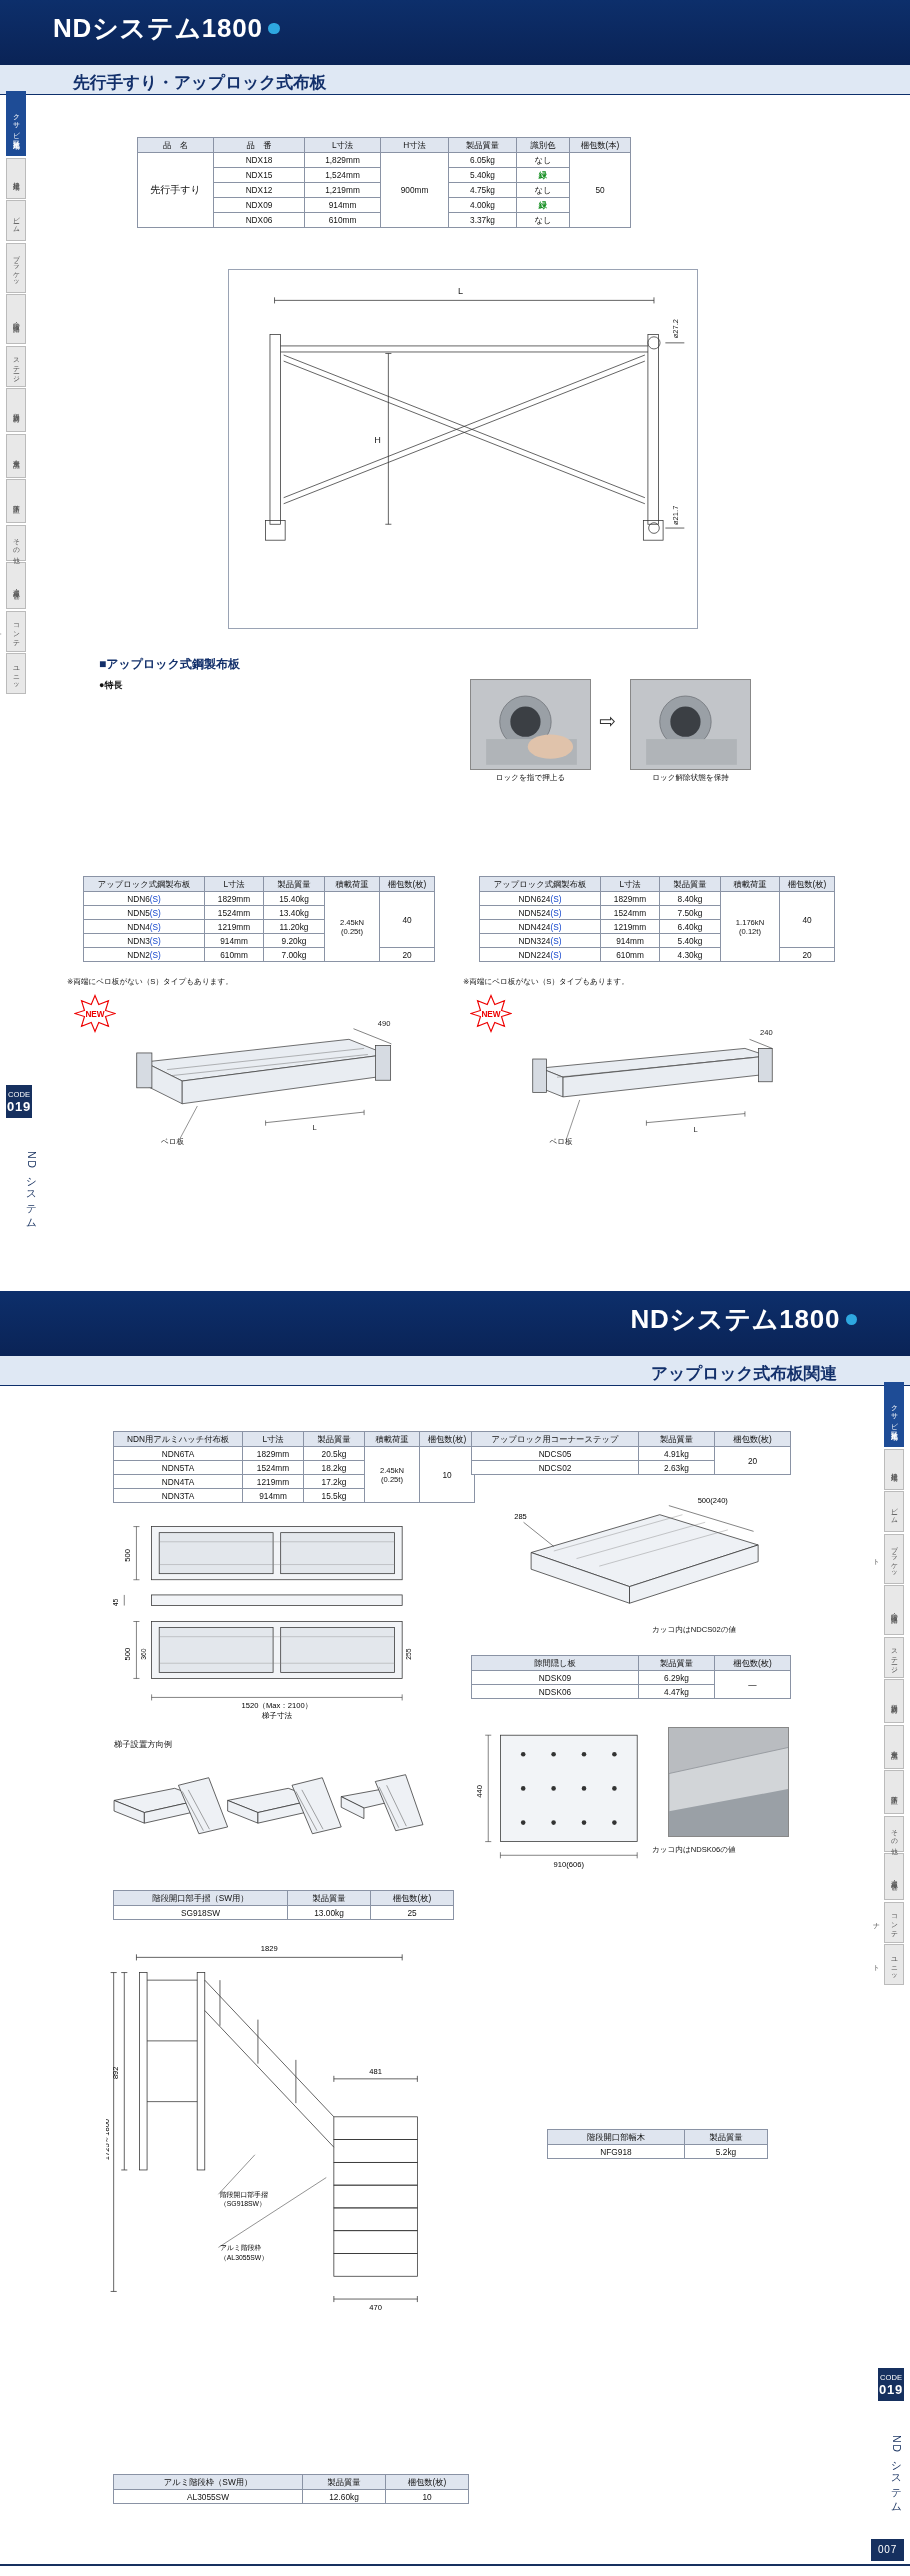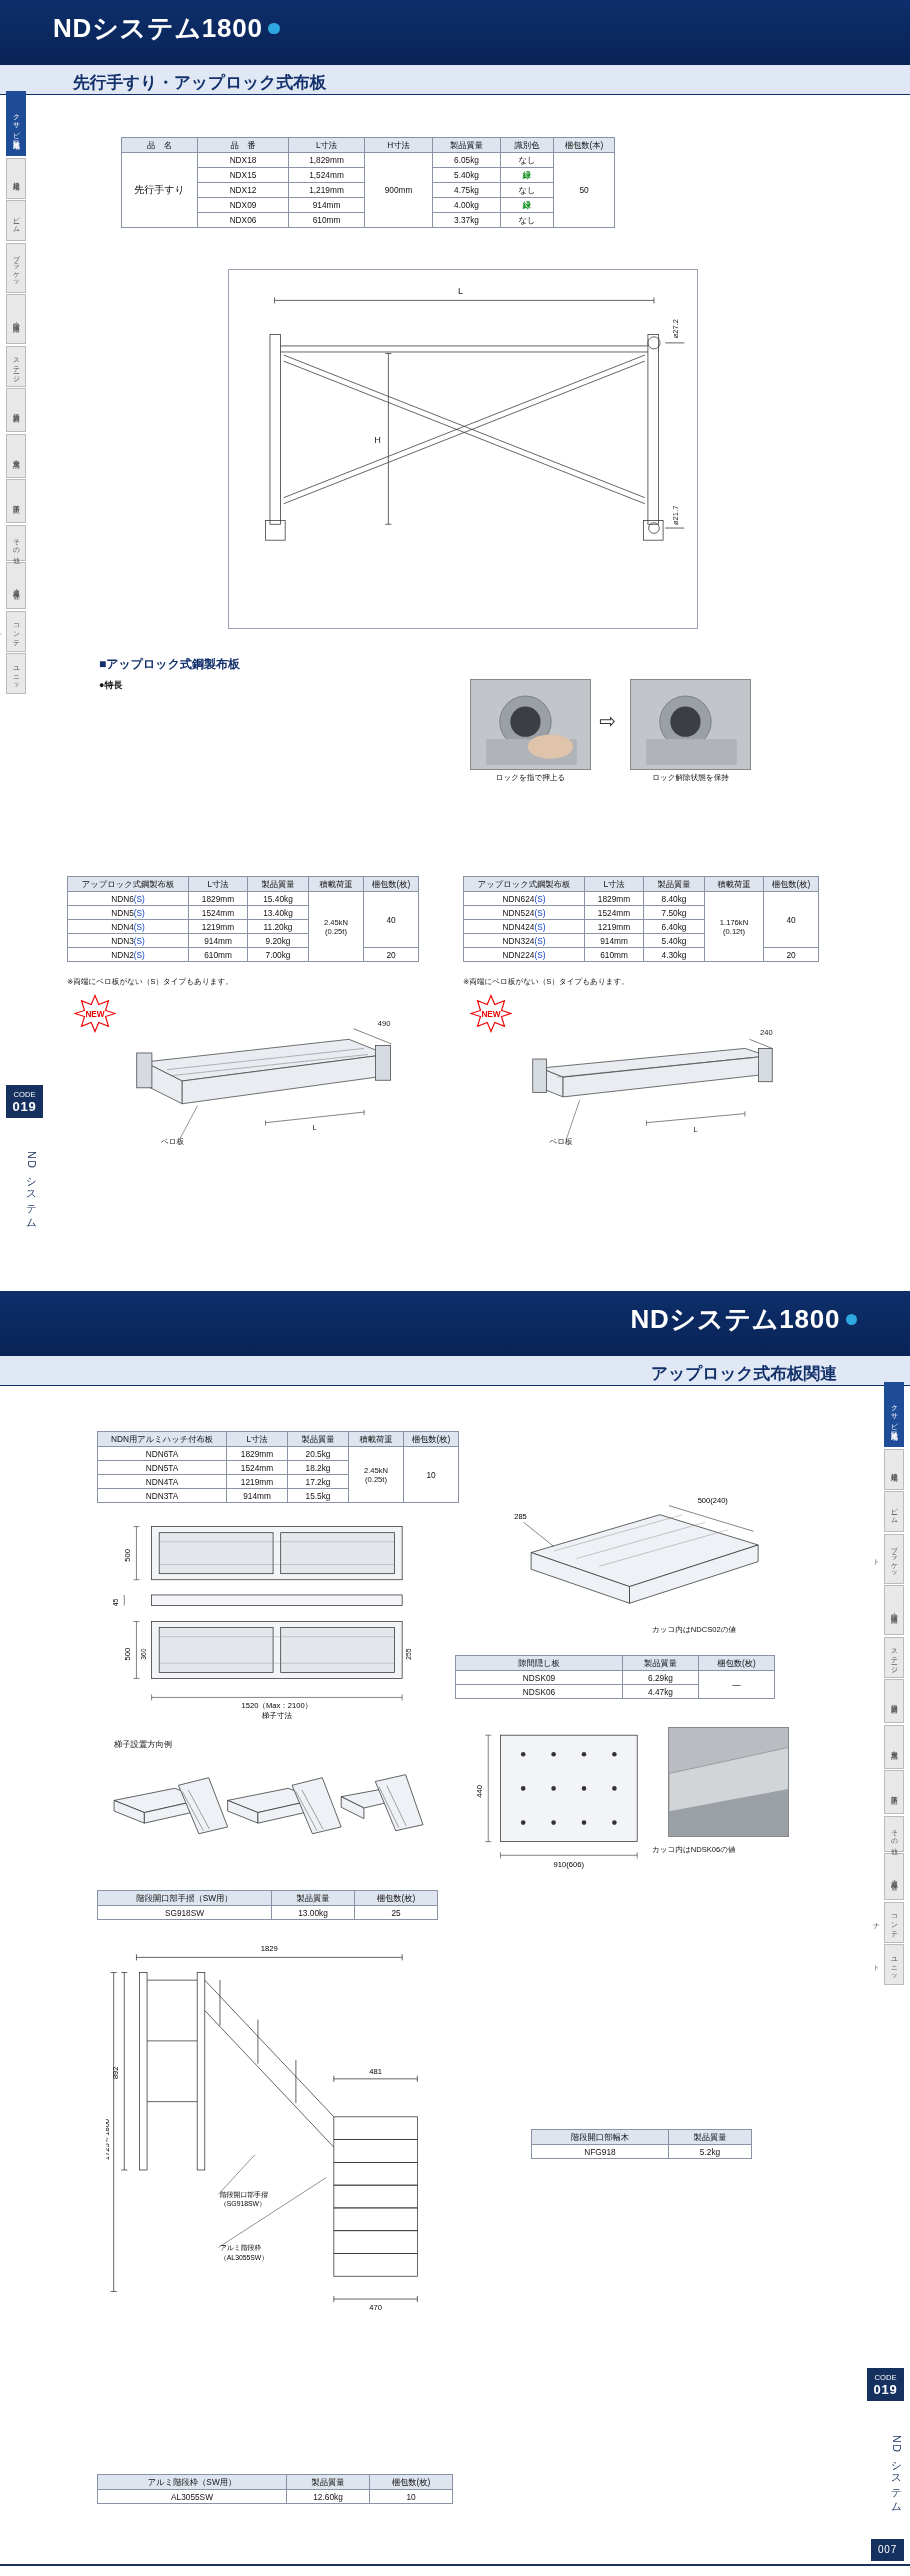--- a/index.html
+++ b/index.html
@@ -34,34 +34,34 @@
   .subhdr-right { left:auto; right:73px; }
   
   .tabcol { position:absolute; width:20px; top:91px; }
   .tab {
     width:20px; background:#e8e8e8; border:0.8px solid #bbb; margin-bottom:1.5px;
     color:#555; font-size:6.8px; text-align:center; padding:3px 0;
     writing-mode:vertical-rl; letter-spacing:0.8px; line-height:18px;
   }
   .tab.active { background:#1e4c96; color:#fff; border-color:#1e4c96; }
   .codebox {
-    position:absolute; width:37px; background:#16305f; color:#fff;
+    position:absolute; width:26px; background:#16305f; color:#fff;
     text-align:center; padding:4.6px 0; font-size:7.6px;
   }
   .codebox .num { font-size:13px; font-weight:bold; letter-spacing:0.8px;text-align:center;}
   .sysname {
     position:absolute; width:33px; color:#16305f; font-size:10.6px;
     writing-mode:vertical-rl; text-align:center; letter-spacing:1.5px;
   }
   .pagenum {
     position:absolute; width:33px; background:#16305f; color:#fff;
     text-align:center; font-size:10px; padding:5.3px 0; letter-spacing:0.8px;
   }
   
-  table.spec { border-collapse:collapse; font-size:8.3px; }
+  table.spec { border-collapse:collapse; font-size:8.3px;margin-left:16px; }
   table.spec th, table.spec td {
     border:0.8px solid #8a93a5; padding:1.5px 3px; text-align:center;
     background:#fff; white-space:nowrap;
   }
   table.spec th { background:#dfe5ef; font-weight:normal; }
   .green { color:#0a8a18; font-weight:bold; }
   .red { color:#d11; }
   .blue { color:#1144cc; }
   .secttl { font-size:12px; font-weight:bold; color:#13306b; }
   .bullet { font-size:9px; }
@@ -492,20 +492,40 @@
         <line x1="100" y1="48" x2="128" y2="100"></line>
           <line x1="108" y1="46" x2="136" y2="98"></line>
         <line x1="250" y1="48" x2="278" y2="100"></line>
           <line x1="258" y1="46" x2="286" y2="98"></line>
         <line x1="360" y1="42" x2="386" y2="96"></line>
           <line x1="370" y1="40" x2="396" y2="94"></line>
       </g>
     </svg>
   </div>
 
+  <div style="position:absolute; left:455px; top:140px;">
+    <table class="spec">
+      <tbody>
+          <tr>
+        <th style="width:167px">アップロック用コーナーステップ</th>
+        <th style="width:76px">製品質量</th>
+        <th style="width:76px">梱包数(枚)</th>
+      </tr>
+      <tr>
+        <td>NDCS05</td>
+        <td>4.91kg</td>
+        <td rowspan="2">20</td>
+      </tr>
+      <tr>
+        <td>NDCS02</td>
+        <td>2.63kg</td>
+      </tr>
+    </tbody>
+      </table>
+  </div>
   <div style="position:absolute; left:470px; top:201px;">
     <svg width="319" height="140" viewBox="0 0 420 185">
       <g stroke="#333" fill="#eef1f5" stroke-width="1">
         <polygon points="80,80 250,30 380,70 210,125"></polygon>
         <polygon points="80,80 80,102 210,147 210,125"></polygon>
         <polygon points="210,125 380,70 380,92 210,147"></polygon>
       </g>
       <g stroke="#777" stroke-width="0.5">
         <line x1="110" y1="78" x2="280" y2="30"></line>
           <line x1="140" y1="88" x2="310" y2="40"></line>

